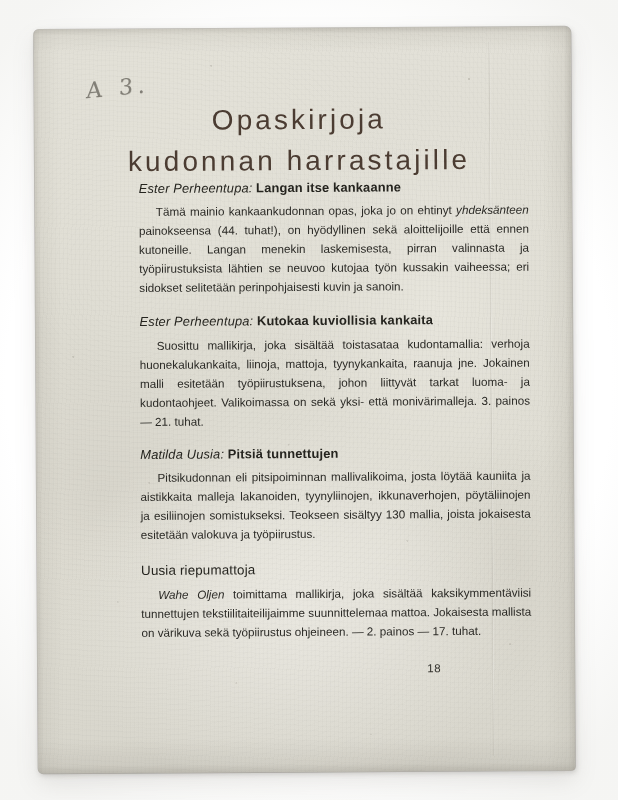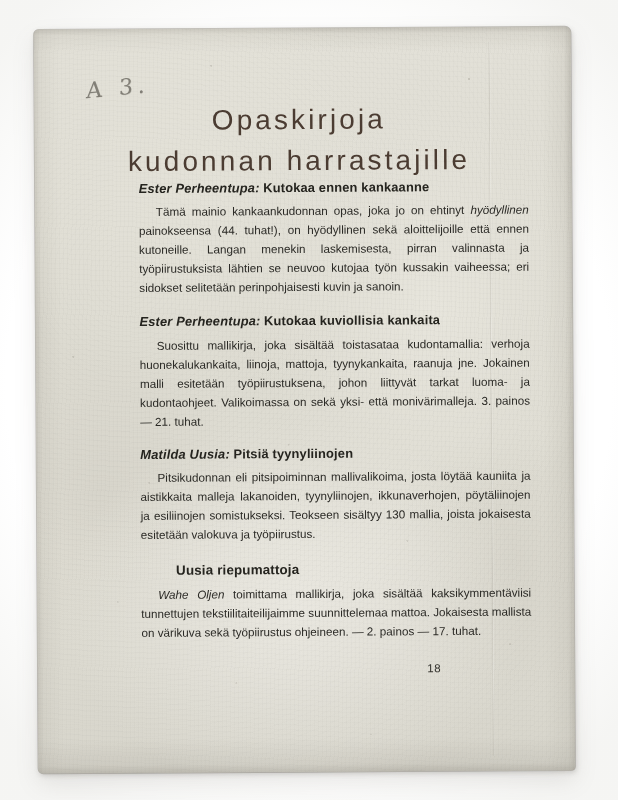--- a/index.html
+++ b/index.html
@@ -204,32 +204,31 @@
 
   .sec-head {
     font-size: 12.9px;
     line-height: 1.25;
     margin: 0 0 5px 0;
     white-space: nowrap;
     color: #25241f;
   }
   .sec-head .author {
     font-style: italic;
-    font-weight: 700;
+    font-weight: 400;
     letter-spacing: 0.15px;
     text-align: right;
   }
   .sec-head .book {
     font-weight: bold;
     letter-spacing: 0.15px;
   }
   .sec-head.plain .book {
-    font-weight: bold;
+    font-weight: normal;
     font-size: 13.4px;
-    margin-left: 35px;
   }
 
   .para {
     font-size: 11.7px;
     line-height: 1.63;
     text-align: justify;
     text-justify: inter-word;
     margin: 0;
     text-indent: 17px;
     color: #2b2a26;
@@ -286,41 +285,41 @@
       <div class="title-block">
         <div class="title-line title-line-1">Opaskirjoja</div>
         <div class="title-line title-line-2">kudonnan harrastajille</div>
       </div>
 
       <div class="textcol">
 
         <div class="section">
           <div class="sec-head">
             <span class="author">Ester Perheentupa:</span>
-            <span class="book">Kutokaa ennen kankaanne</span>
+            <span class="book">Langan itse kankaanne</span>
           </div>
-          <p class="para">Tämä mainio kankaankudonnan opas, joka jo on ehtinyt <em>hyödyllinen</em> painokseensa (44. tuhat!), on hyödyllinen sekä aloittelijoille että ennen kutoneille. Langan menekin laskemisesta, pirran valinnasta ja työpiirustuksista lähtien se neuvoo kutojaa työn kussakin vaiheessa; eri sidokset selitetään perinpohjaisesti kuvin ja sanoin.</p>
+          <p class="para">Tämä mainio kankaankudonnan opas, joka jo on ehtinyt <em>yhdeksänteen</em> painokseensa (44. tuhat!), on hyödyllinen sekä aloittelijoille että ennen kutoneille. Langan menekin laskemisesta, pirran valinnasta ja työpiirustuksista lähtien se neuvoo kutojaa työn kussakin vaiheessa; eri sidokset selitetään perinpohjaisesti kuvin ja sanoin.</p>
         </div>
 
         <div class="gap-1"></div>
 
         <div class="section">
           <div class="sec-head">
             <span class="author">Ester Perheentupa:</span>
             <span class="book">Kutokaa kuviollisia kankaita</span>
           </div>
           <p class="para">Suosittu mallikirja, joka sisältää toistasataa kudontamallia: verhoja huonekalukankaita, liinoja, mattoja, tyynykankaita, raanuja jne. Jokainen malli esitetään työpiirustuksena, johon liittyvät tarkat luoma- ja kudontaohjeet. Valikoimassa on sekä yksi- että monivärimalleja. 3. painos — 21. tuhat.</p>
         </div>
 
         <div class="gap-2"></div>
 
         <div class="section">
           <div class="sec-head">
             <span class="author">Matilda Uusia:</span>
-            <span class="book">Pitsiä tyynyliinojen</span>
+            <span class="book">Pitsiä tunnettujen</span>
           </div>
           <p class="para">Pitsikudonnan eli pitsipoiminnan mallivalikoima, josta löytää kauniita ja aistikkaita malleja lakanoiden, tyynyliinojen, ikkunaverhojen, pöytäliinojen ja esiliinojen somistukseksi. Teokseen sisältyy 130 mallia, joista jokaisesta esitetään valokuva ja työpiirustus.</p>
         </div>
 
         <div class="gap-3"></div>
 
         <div class="section">
           <div class="sec-head plain">
             <span class="book">Uusia riepumattoja</span>
           </div>

